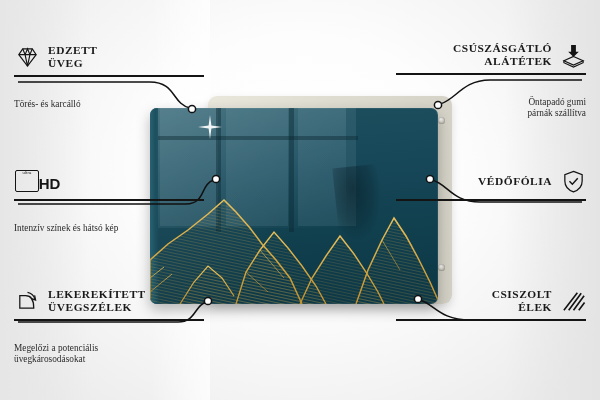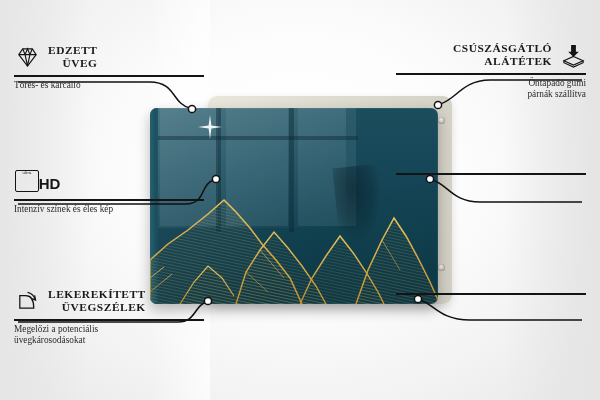--- a/index.html
+++ b/index.html
@@ -62,27 +62,27 @@
   }
   #art{position:absolute;left:0;bottom:0;width:288px;height:130px;}
 
   
   .callout{position:absolute;width:190px;}
   .callout .head{display:flex;align-items:center;gap:8px;}
   .callout.right .head{flex-direction:row-reverse;justify-content:flex-start;}
   .titles{display:flex;flex-direction:column;line-height:1.14;}
   .t-line{
     font-size:11.4px;letter-spacing:.55px;color:#1a1a1a;
-    font-family:"Liberation Serif", serif;font-weight:700;text-transform:uppercase;white-space:nowrap;text-align:right;
+    font-family:"Liberation Serif", serif;font-weight:700;text-transform:uppercase;white-space:nowrap;
   }
   .callout.right .titles{align-items:flex-end;}
   .callout.right .t-line{text-align:right;}
   .rule{height:1.6px;background:#141414;margin-top:5px;width:100%;}
   .sub{
-    margin-top:3px;font-size:9.3px;color:#2b2b2b;line-height:1.25;
+    margin-top:22px;font-size:9.3px;color:#2b2b2b;line-height:1.25;
     font-family:"Liberation Serif", serif;white-space:pre-line;
   }
   .callout.right .sub{text-align:right;}
   .ico{width:26px;height:26px;flex:0 0 26px;display:flex;align-items:center;justify-content:center;}
 
   
   #c-tempered{left:14px;top:44px;}
   #c-print{left:14px;top:168px;}
   #c-edges{left:14px;top:288px;}
   #c-pads{left:396px;top:42px;}
@@ -202,21 +202,21 @@
   <div class="callout left" id="c-print">
     <div class="head">
       <span class="ico">
         <span class="hdbox">
           <span class="hd-ultra">ultra</span>
           <span class="hd-main">HD</span>
         </span>
       </span>
     </div>
     <div class="rule"></div>
-    <div class="sub">Intenzív színek és éles kép</div>
+    <div class="sub">Intenzív színek és hátsó kép</div>
   </div>
 
   <div class="callout right" id="c-pads">
     <div class="head">
       <span class="ico">
         <svg viewBox="0 0 26 26" width="25" height="25" fill="none" stroke="#141414" stroke-width="1.2">
           <path d="M10.5 2 L15.5 2 L15.5 9 L18.5 9 L13 14.5 L7.5 9 L10.5 9 Z" fill="#141414" stroke="none"></path>
           <path d="M13 14 L23 18.5 L13 23 L3 18.5 Z"></path>
           <path d="M3 18.5 L3 20.5 L13 25 L23 20.5 L23 18.5"></path>
         </svg>
@@ -244,20 +244,42 @@
         <span class="t-line">LEKEREKÍTETT</span>
         <span class="t-line">ÜVEGSZÉLEK</span>
       </span>
     </div>
     <div class="rule"></div>
     <div class="sub">Megelőzi a potenciális
 üvegkárosodásokat</div>
   </div>
 
   <div class="callout right" id="c-foil">
+    <div class="head">
+      <span class="ico">
+        <svg viewBox="0 0 26 26" width="25" height="25" fill="none" stroke="#141414" stroke-width="1.3">
+          <path d="M13 2.5 L22 6 L22 12.5 C22 18 18 22 13 23.8 C8 22 4 18 4 12.5 L4 6 Z"></path>
+          <path d="M8.8 12.8 L11.8 15.8 L17.4 9.6" stroke-width="1.5"></path>
+        </svg>
+      </span>
+      <span class="titles">
+        <span class="t-line">VÉDŐFÓLIA</span>
+      </span>
+    </div>
     <div class="rule"></div>
   </div>
 
   <div class="callout right" id="c-polish">
+    <div class="head">
+      <span class="ico">
+        <svg viewBox="0 0 26 26" width="25" height="25" fill="none" stroke="#141414" stroke-width="1.7">
+          <path d="M3 22 L17 4 M8 22 L21 4.5 M13 22 L24 7 M18.5 22 L24.5 14"></path>
+        </svg>
+      </span>
+      <span class="titles">
+        <span class="t-line">CSISZOLT</span>
+        <span class="t-line">ÉLEK</span>
+      </span>
+    </div>
     <div class="rule"></div>
   </div>
 
 </div>
 
 </body></html>

